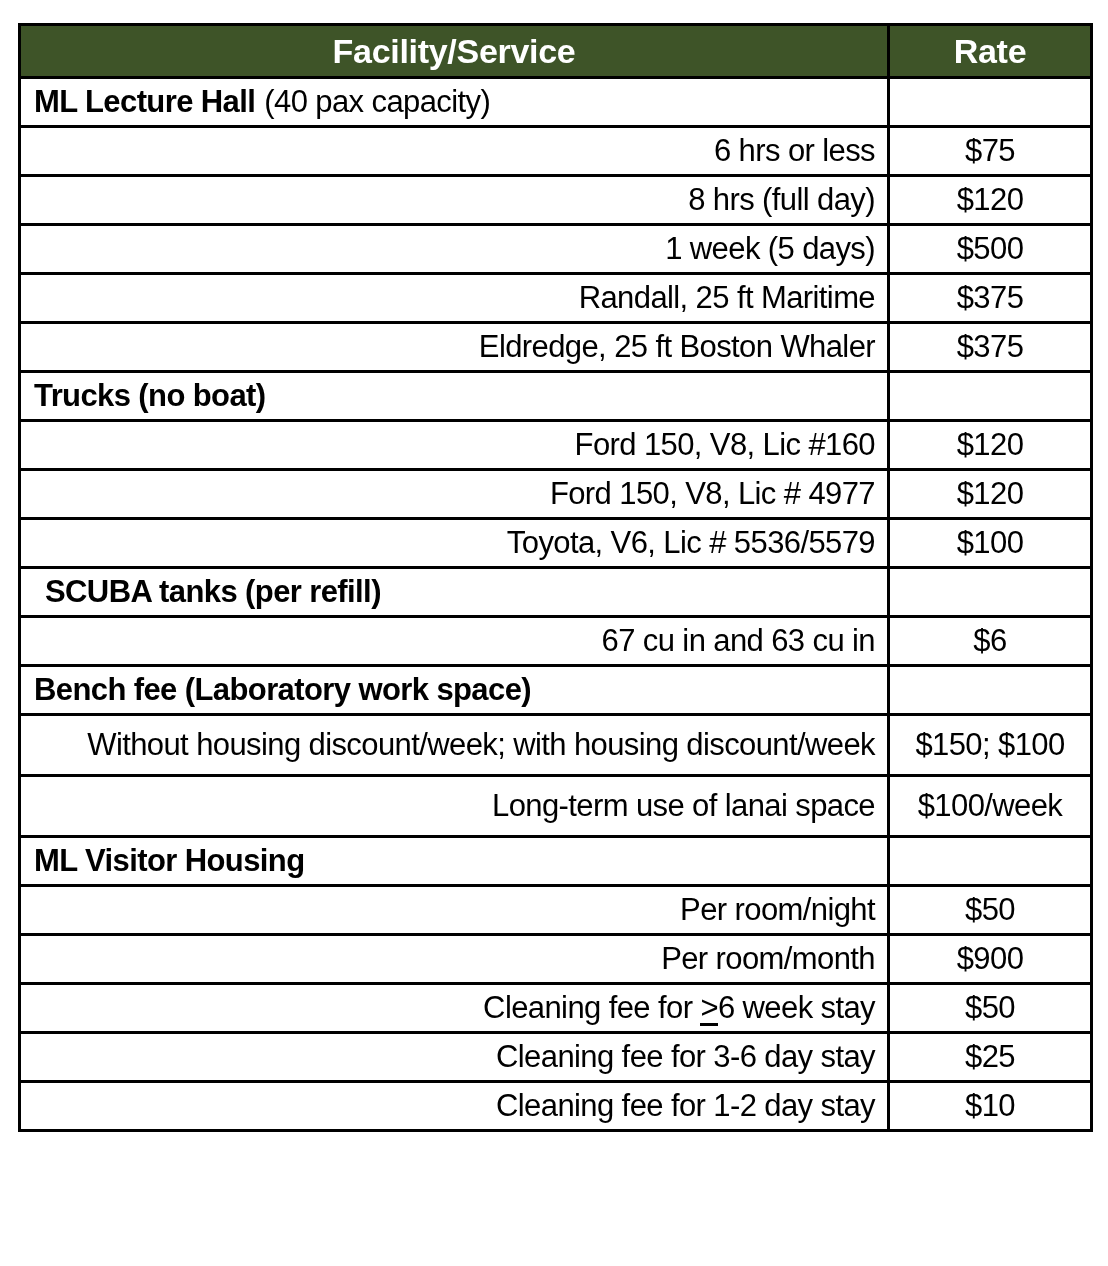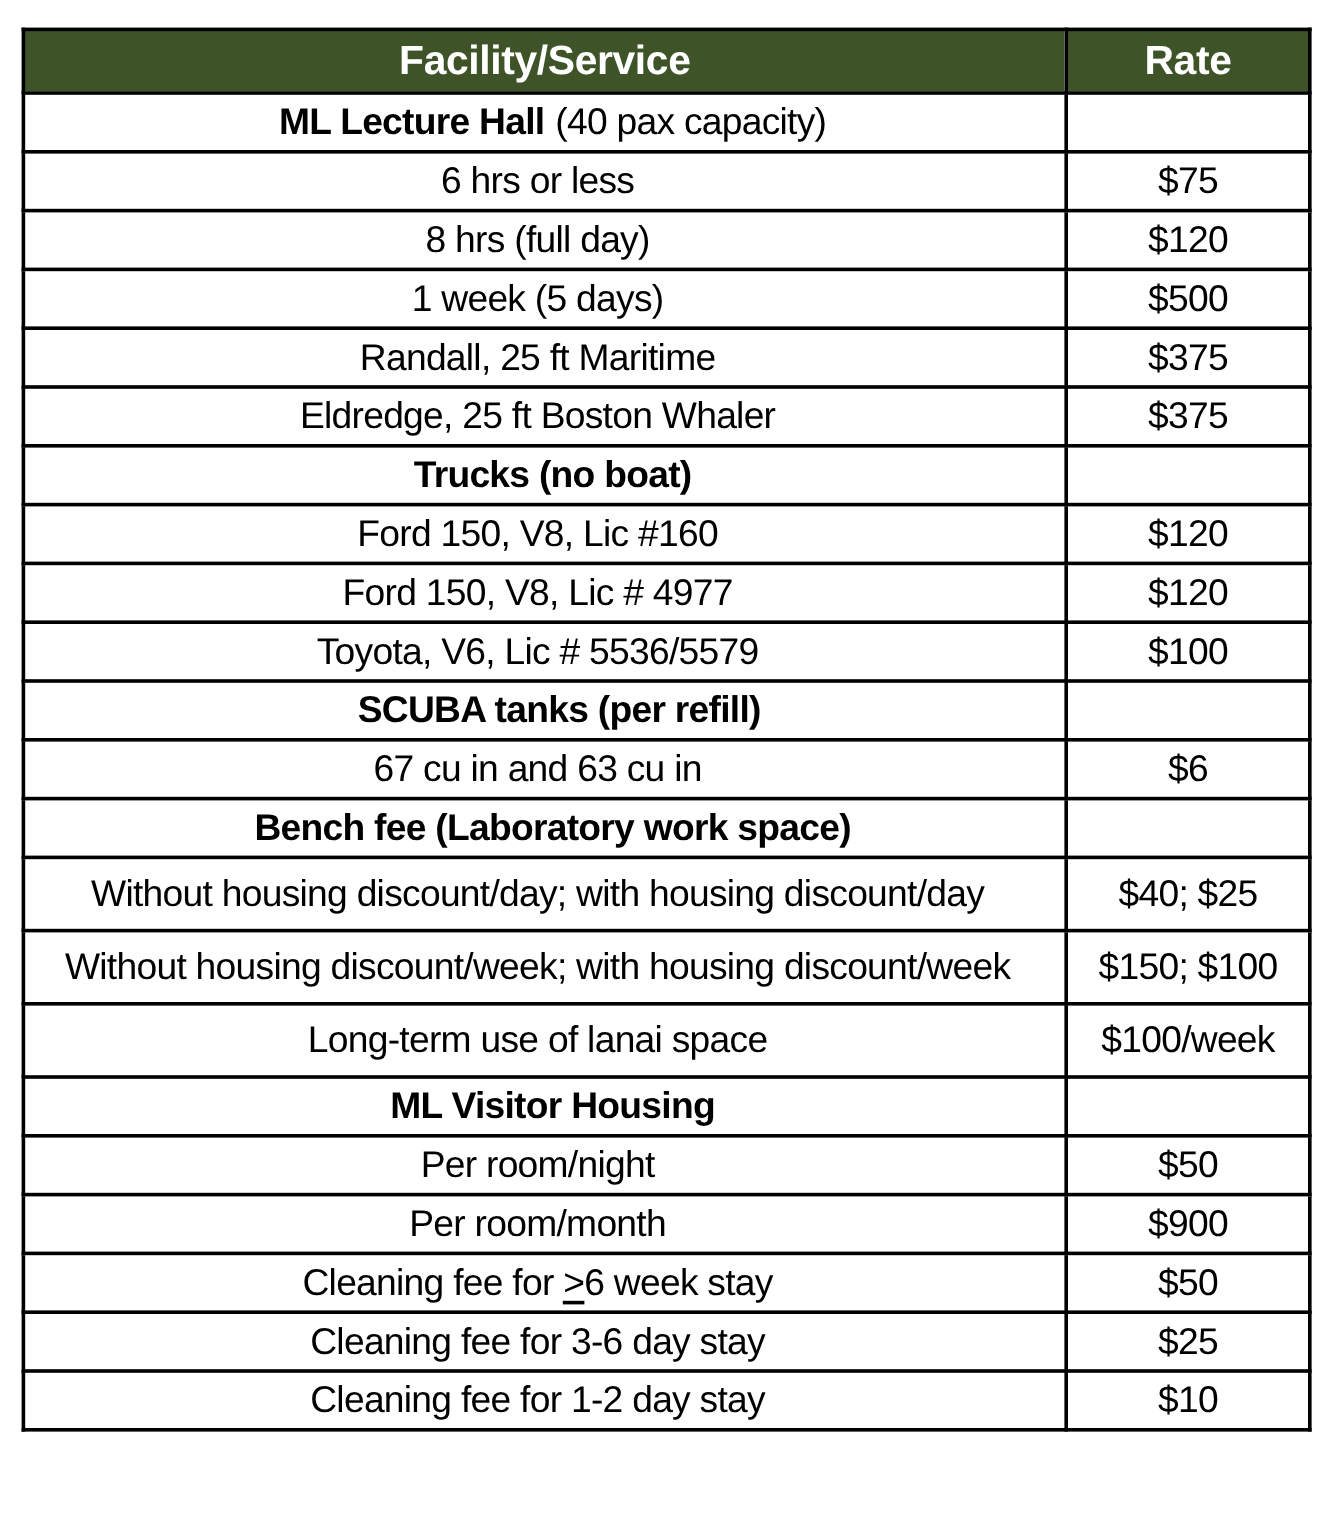--- a/index.html
+++ b/index.html
@@ -36,21 +36,20 @@
     text-align: center;
     vertical-align: middle;
     letter-spacing: -0.3px;
   }
   
   tr.body-row td {
     height: 46px;
     vertical-align: middle;
     font-size: 31px;
     letter-spacing: -0.6px;
-    text-align: center;
   }
   tr.tall-row td { height: 58px; }
   td.service-section {
     text-align: left;
     padding-left: 13px;
     font-weight: bold;
   }
   td.service-section .regular-part {
     font-weight: normal;
     margin-left: 9px;
@@ -147,24 +146,20 @@
   <tr class="body-row">
     <td class="service-item">67 cu in and 63 cu in</td>
     <td class="rate-cell">$6</td>
   </tr>
 
   <tr class="body-row">
     <td class="service-section"><span>Bench fee (Laboratory work space)</span></td>
     <td class="rate-cell"></td>
   </tr>
 
-  <tr class="body-row tall-row">
-    <td class="service-item">Without housing discount/day; with housing discount/day</td>
-    <td class="rate-cell">$40; $25</td>
-  </tr>
 
   <tr class="body-row tall-row">
     <td class="service-item">Without housing discount/week; with housing discount/week</td>
     <td class="rate-cell">$150; $100</td>
   </tr>
 
   <tr class="body-row tall-row">
     <td class="service-item">Long-term use of lanai space</td>
     <td class="rate-cell">$100/week</td>
   </tr>

